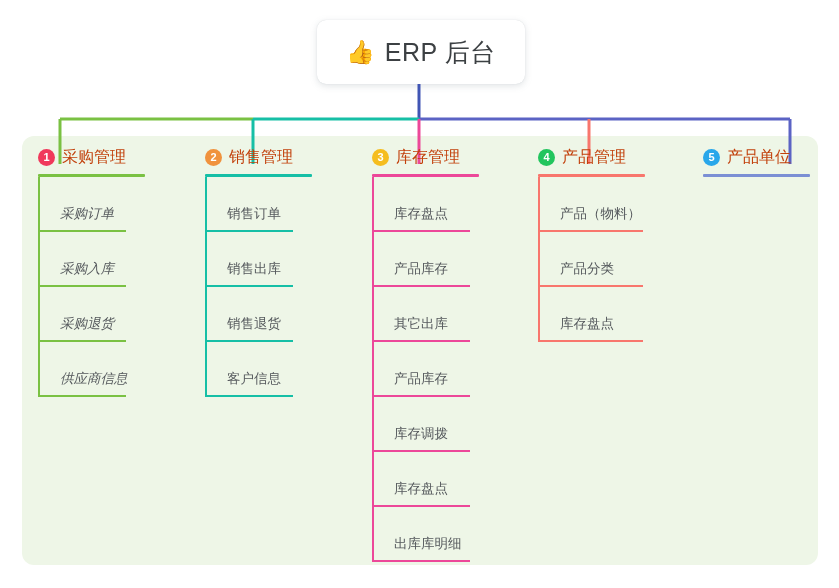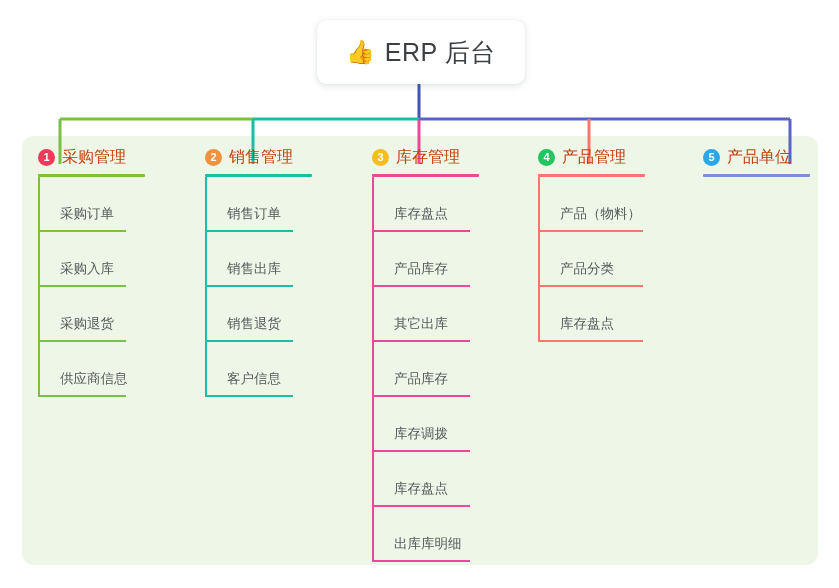--- a/index.html
+++ b/index.html
@@ -155,21 +155,21 @@
       <line x1="790" y1="119" x2="790" y2="164" stroke="#5b63c4" stroke-width="3"></line>
     </svg>
 
   <div id="columns-host">
       <div class="column" style="left: 38px;">
         <div class="col-head">
           <span class="badge" style="background: rgb(240, 57, 91);">1</span>
           <span class="col-title">采购管理</span>
         </div>
         <div class="head-rule" style="width: 107px; background: rgb(122, 193, 67);"></div>
-        <div class="items" style="height: 220px;">
+        <div class="items" style="height: 220px; font-style: italic;">
           <div class="spine" style="height: 220px; background: rgb(122, 193, 67);"></div>
           <div class="item">
             <span class="item-label">采购订单</span>
             <div class="item-rule" style="width: 88px; background: rgb(122, 193, 67);"></div>
           </div>
           <div class="item">
             <span class="item-label">采购入库</span>
             <div class="item-rule" style="width: 88px; background: rgb(122, 193, 67);"></div>
           </div>
           <div class="item">

